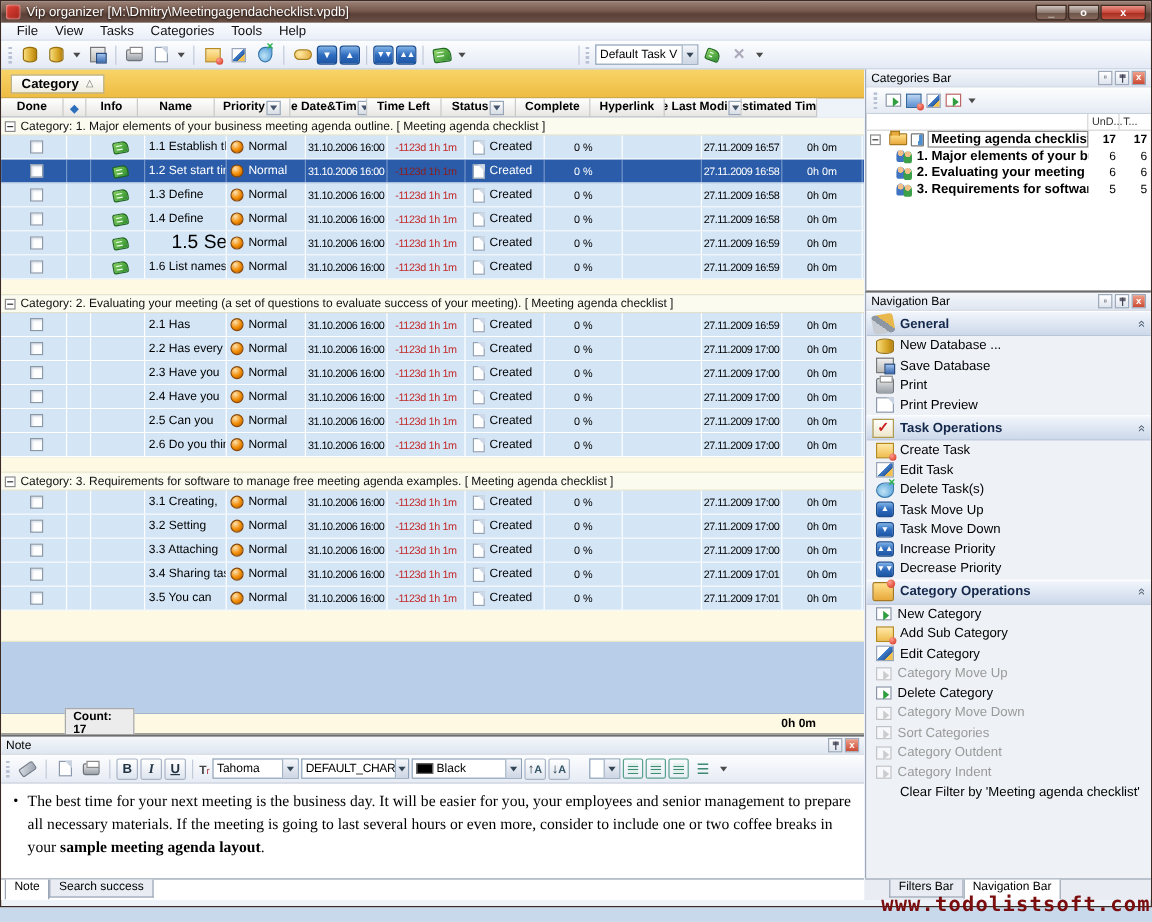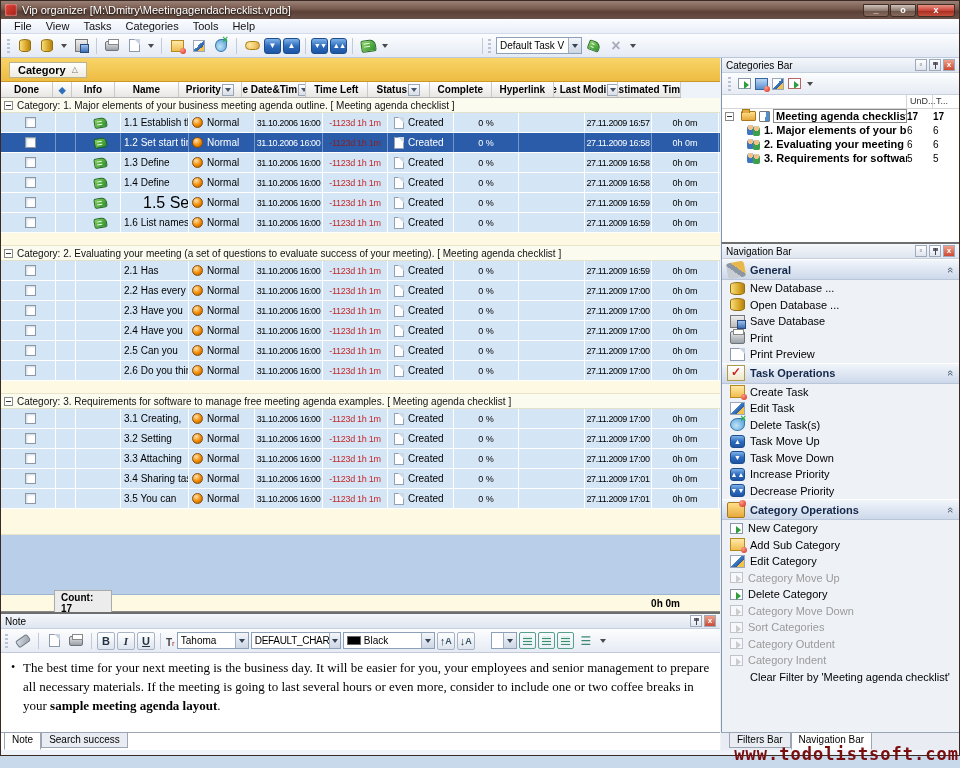--- a/index.html
+++ b/index.html
@@ -149,35 +149,35 @@
     line-height:1.45; color:#000; position:relative; }
   .ncontent .bullet { position:absolute; left:10px; top:6px; font-size:12px; }
 
   
   .lefttabs { position:absolute; left:0; top:731px; width:719px; height:18px; background:#fff;
     border-top:1px solid #9aa5b5; display:flex; padding-left:3px; }
   .tab { font-size:10px; padding:1px 7px; border:1px solid #9aa5b5; border-top:none; background:#e9edf3;
     height:15px; }
   .tab.active { background:#fff; font-weight:normal; border-bottom:1px solid #fff; height:17px; }
   .righttabs { position:absolute; left:720px; top:731px; width:238px; height:18px; background:#e9edf3;
-    border-top:1px solid #9aa5b5; display:flex; padding-left:8px; }
+    border-top:1px solid #9aa5b5; display:flex; padding-left:20px; }
 
   
   .rpanel { position:absolute; background:#fff; border-left:1px solid #8794a8; }
   .catpanel { left:720px; top:57px; width:238px; height:184px; }
   .navpanel { left:720px; top:241px; width:238px; height:490px; border-top:2px solid #6e6e6e; }
   .rtoolbar { height:22px; background:linear-gradient(#fcfdfe,#e6ebf4); border-bottom:1px solid #c9d1de;
     display:flex; align-items:center; gap:4px; padding-left:6px; }
   .treehdr { height:14px; border-bottom:1px solid #d5d5d5; display:flex; font-size:9px; color:#333; }
   .treehdr span { border-right:1px solid #d5d5d5; padding:1px 3px; }
   .th-main { flex:1; }
   .th-num { width:26px; }
   .treerow { height:14px; display:flex; align-items:center; font-size:11px; white-space:nowrap; }
   .treerow .lbl { overflow:hidden; flex:1; }
-  .treerow .num { width:26px; padding-right:3px; font-size:10px; flex:0 0 auto; }
+  .treerow .num { width:26px; text-align:right; padding-right:3px; font-size:10px; flex:0 0 auto; }
   .folder { width:15px; height:10px; background:linear-gradient(#ffe08a,#e8a93c); border:1px solid #a8791c;
     border-radius:1px; position:relative; margin:0 3px; flex:0 0 auto; }
   .folder::before { content:""; position:absolute; left:0; top:-3px; width:6px; height:3px; background:#e8a93c;
     border:1px solid #a8791c; border-bottom:none; }
   .bookic { width:11px; height:11px; background:linear-gradient(100deg,#fff 60%,#4d8fd0 60%); border:1px solid #777;
     border-radius:1px; margin-right:3px; flex:0 0 auto; }
   .people { width:15px; height:11px; position:relative; margin:0 3px 0 0; flex:0 0 auto; }
   .people::before { content:""; position:absolute; left:1px; top:0; width:7px; height:10px; border-radius:45% 45% 20% 20%;
     background:radial-gradient(circle at 50% 25%,#f4c089 28%,#3f74c0 32%); }
   .people::after { content:""; position:absolute; left:7px; top:1px; width:7px; height:10px; border-radius:45% 45% 20% 20%;
@@ -911,24 +911,20 @@
         <div class="nsec-h">
           <span class="secic tools"></span>
           <span>General</span>
           <span class="chev">«</span>
         </div>
         <div class="nitem">
           <span class="nic ic i-db"></span>
           <span>New Database ...</span>
         </div>
         <div class="nitem">
-          <span class="nic ic i-db"></span>
-          <span>Open Database ...</span>
-        </div>
-        <div class="nitem">
           <span class="nic ic i-save"></span>
           <span>Save Database</span>
         </div>
         <div class="nitem">
           <span class="nic ic i-print"></span>
           <span>Print</span>
         </div>
         <div class="nitem">
           <span class="nic ic i-page"></span>
           <span>Print Preview</span>

